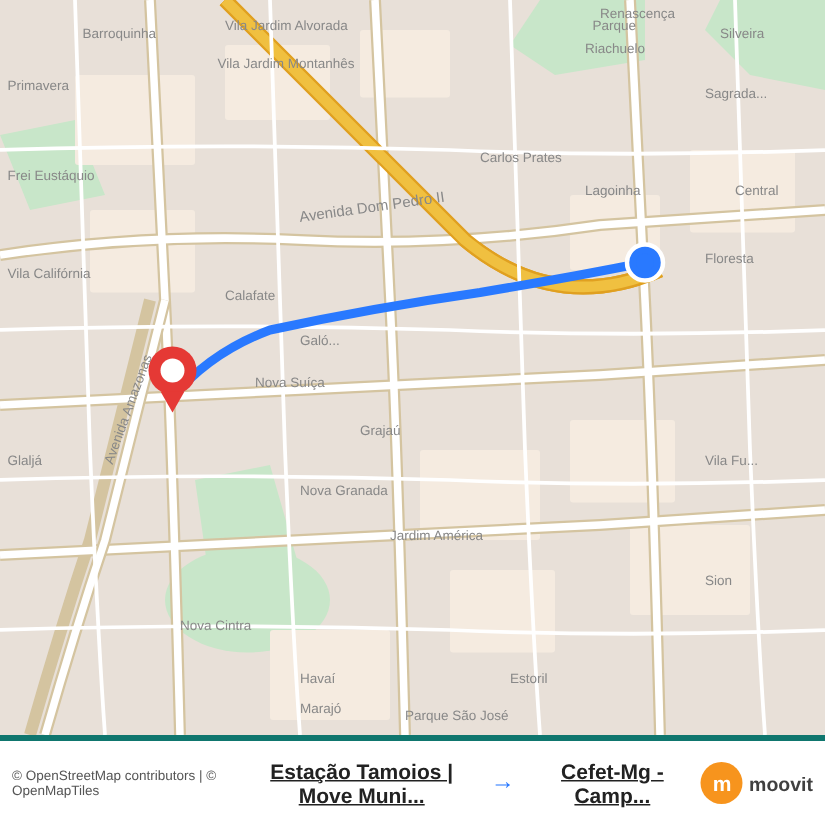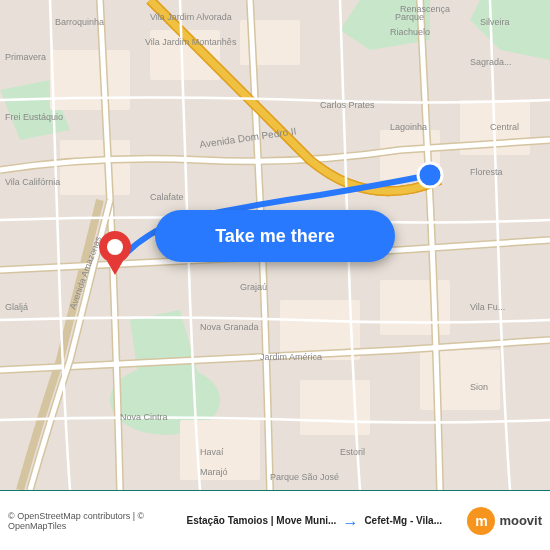--- a/index.html
+++ b/index.html
@@ -36,21 +36,21 @@
       align-items: center;
       justify-content: center;
     }
 
     #bottom-bar {
       width: 550px;
       height: 60px;
       background: white;
       display: flex;
       align-items: center;
-      border-top: 1px solid #0f766e;
+      border-top: 4px solid #0f766e;
       padding: 0 8px;
     }
 
     .attribution {
       font-size: 9px;
       color: #555;
       flex: 1;
       display: flex;
       align-items: center;
       gap: 2px;
@@ -58,25 +58,26 @@
 
     .route-info {
       display: flex;
       align-items: center;
       gap: 0;
       flex: 2;
       justify-content: center;
     }
 
     .route-station {
-      font-size: 10px;
+      font-size: 14px;
       font-weight: bold;
       color: #222;
       text-align: center;
       max-width: 160px;
+      text-decoration: underline;
     }
 
     .route-arrow {
       font-size: 16px;
       color: #2979FF;
       margin: 0 6px;
     }
 
     .moovit-logo {
       display: flex;
@@ -223,31 +224,30 @@
     <text x="400" y="12" font-size="9" fill="#888" font-family="Arial">Renascença</text>
     <text x="480" y="25" font-size="9" fill="#888" font-family="Arial">Silveira</text>
     <text x="470" y="65" font-size="9" fill="#888" font-family="Arial">Sagrada...</text>
     <text x="150" y="200" font-size="9" fill="#888" font-family="Arial">Calafate</text>
     <text x="200" y="230" font-size="9" fill="#888" font-family="Arial">Galó...</text>
     <text x="270" y="480" font-size="9" fill="#888" font-family="Arial">Parque São José</text>
     <text x="395" y="20" font-size="9" fill="#888" font-family="Arial">Parque</text>
   </svg>
 
   
-  <button id="take-me-there-btn">Take me there</button>
 </div>
 
 <div id="bottom-bar">
   <div class="attribution">
     <span>© OpenStreetMap contributors | © OpenMapTiles</span>
   </div>
   <div class="route-info">
     <span class="route-station">Estação Tamoios | Move Muni...</span>
     <span class="route-arrow">→</span>
-    <span class="route-station">Cefet-Mg - Vila...</span>
+    <span class="route-station">Cefet-Mg - Camp...</span>
   </div>
   <div class="moovit-logo">
     <div class="moovit-icon">
       <span>m</span>
     </div>
     <span class="moovit-text">moovit</span>
   </div>
 </div>
 
 </body></html>

